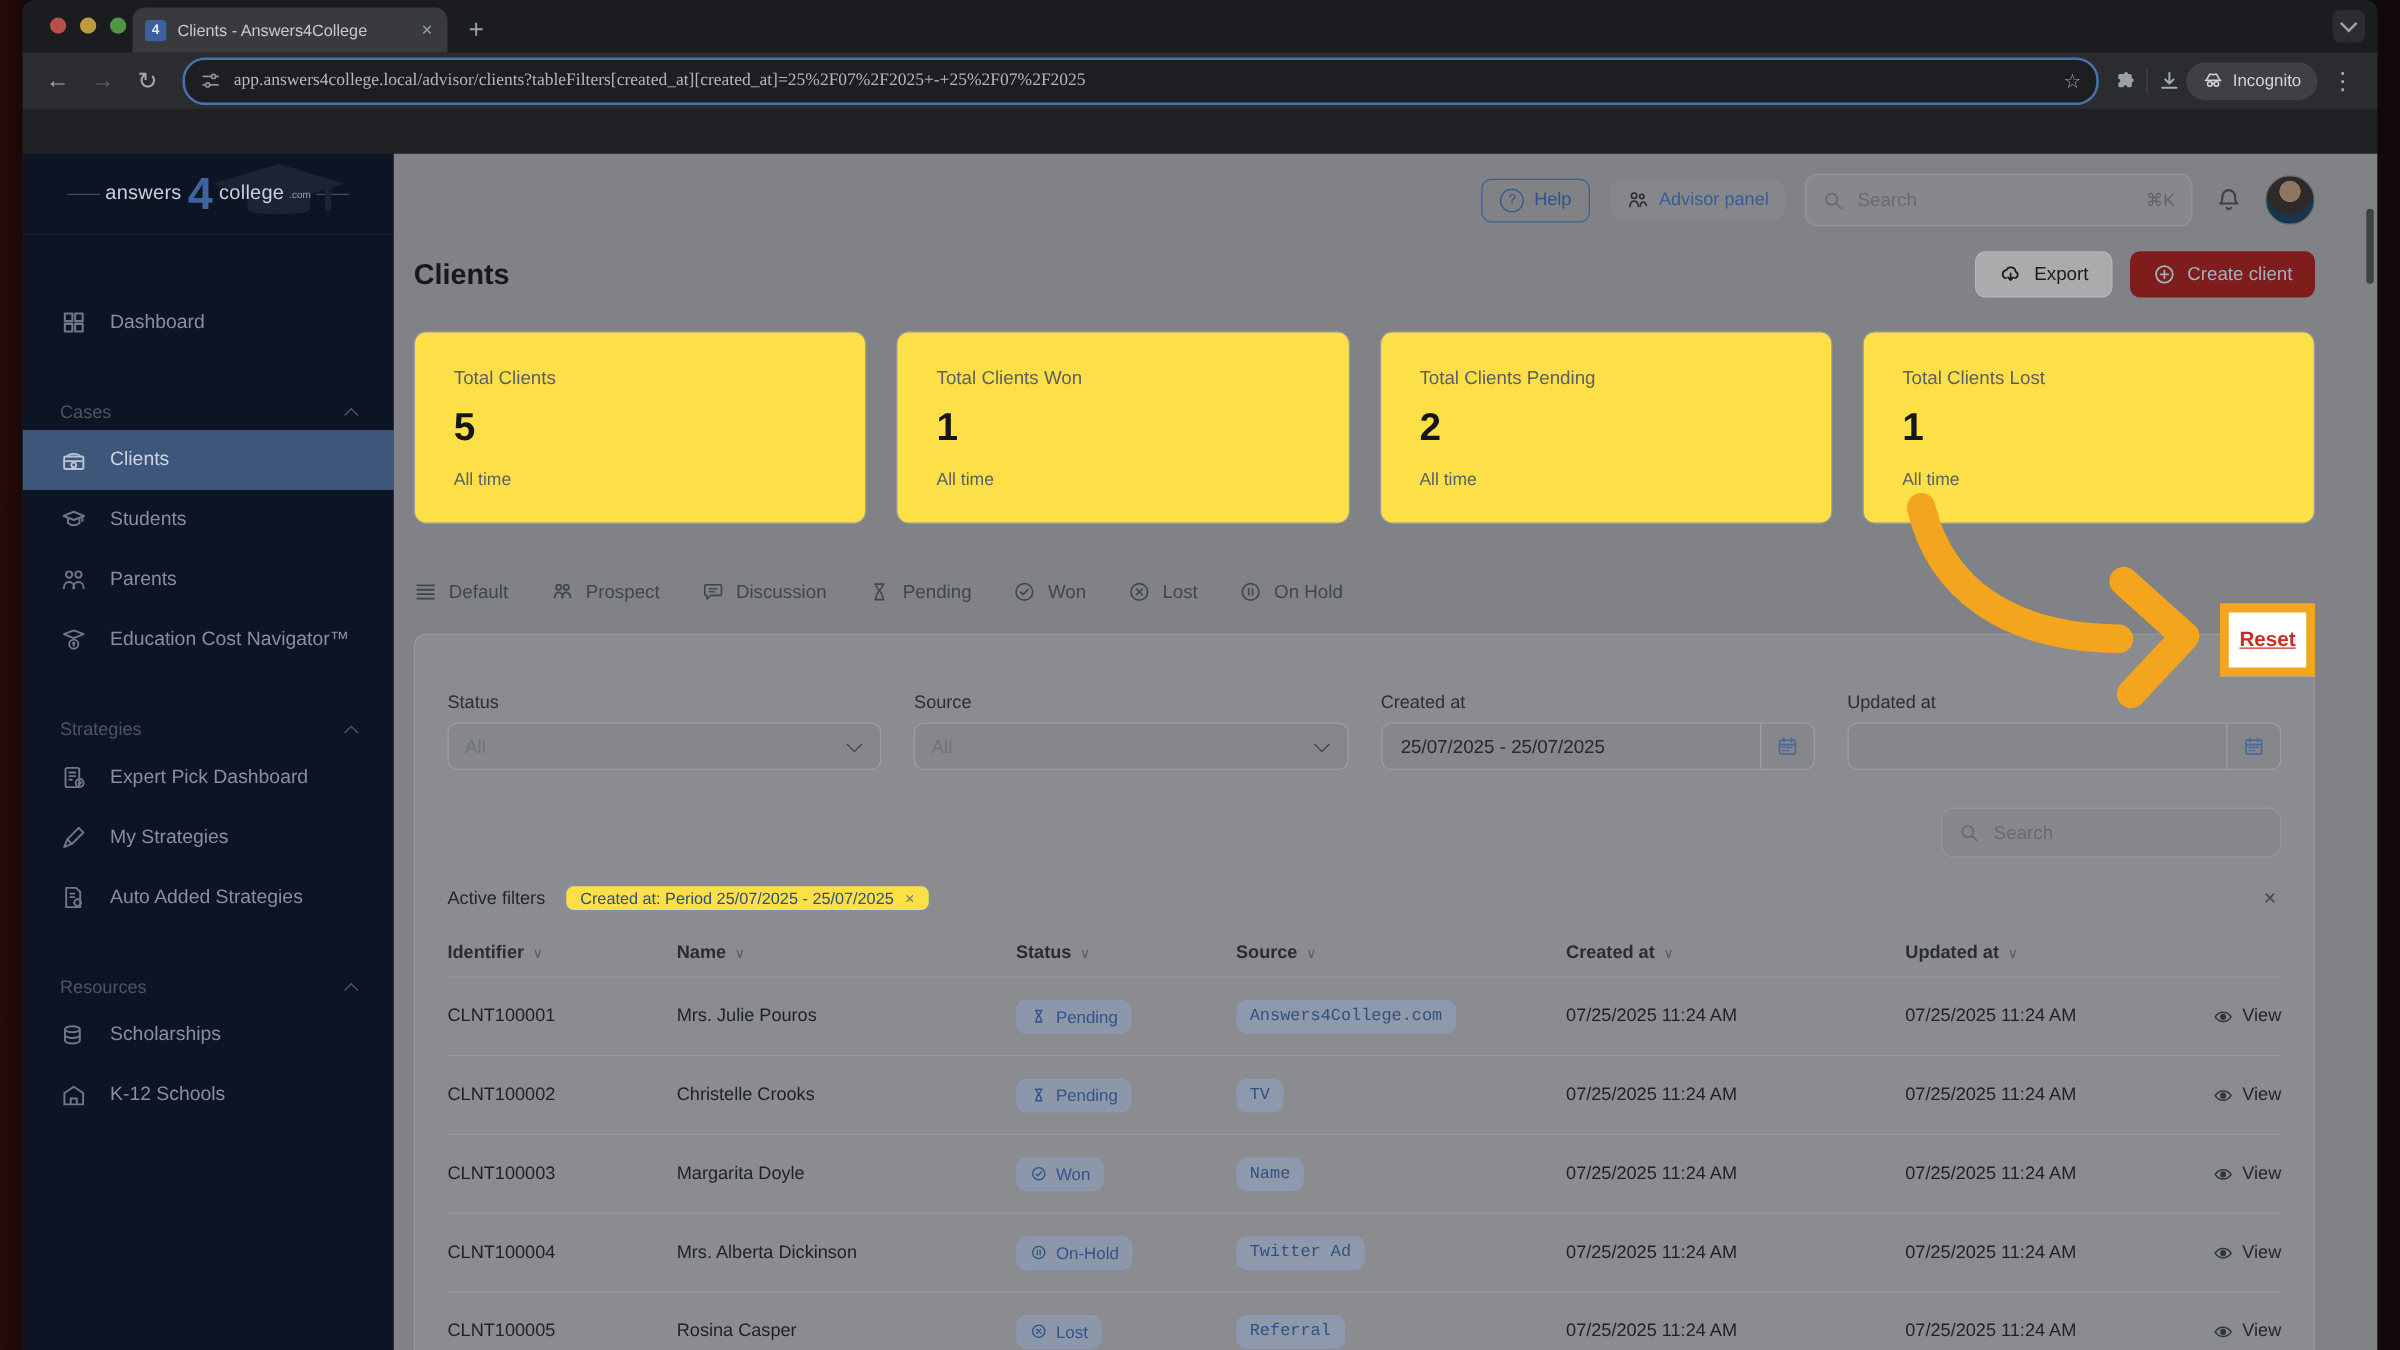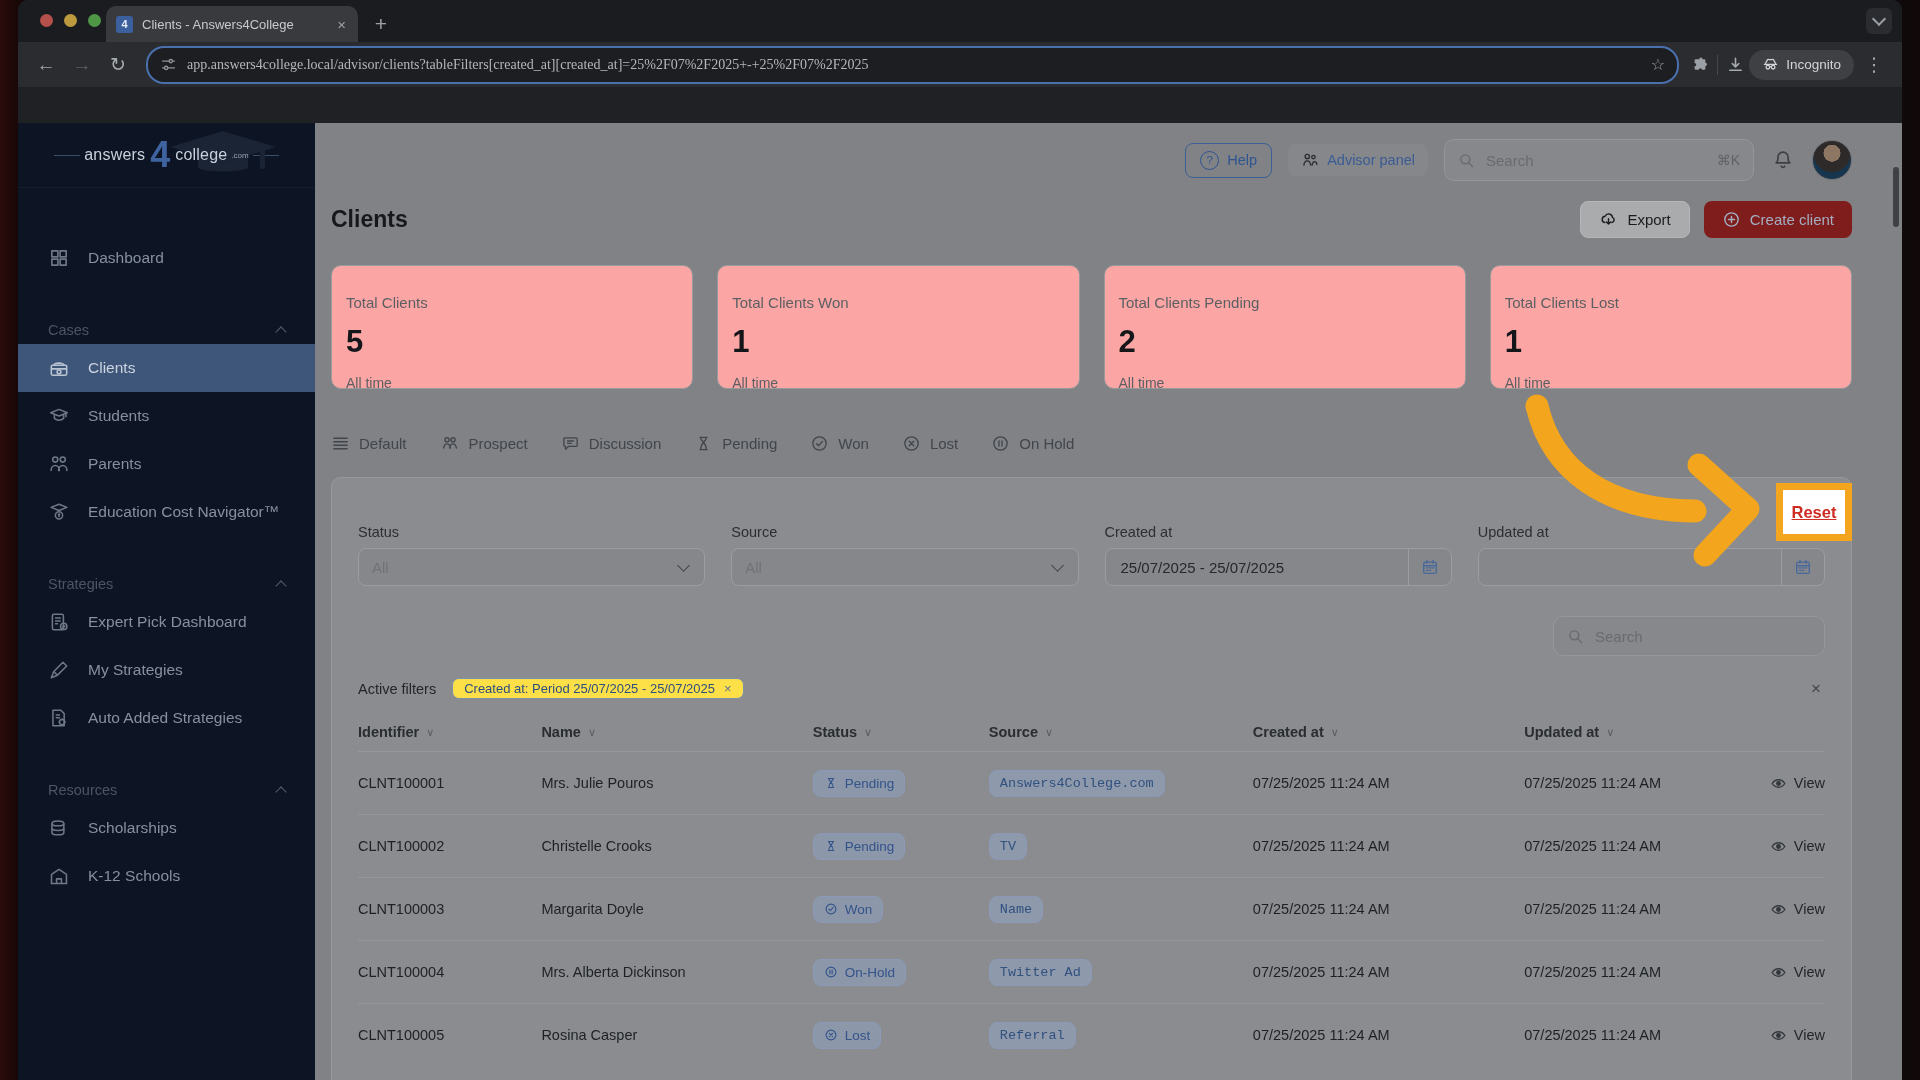--- a/index.html
+++ b/index.html
@@ -68,21 +68,21 @@
   .bell{margin:0 2px;}
   .avatar{width:38px;height:38px;border-radius:50%;background:radial-gradient(circle at 50% 32%,#8d7763 0 26%,#2e2a29 27% 58%,#17364e 59% 100%);flex:none;border:1px solid #6e7073;}
 
   .page-head{display:flex;align-items:center;justify-content:space-between;margin-top:4px;}
   .page-title{font-size:23px;font-weight:bold;color:#16181b;}
   .head-actions{display:flex;gap:14px;}
   .btn-export{display:flex;align-items:center;gap:9px;background:#a9abad;border:1px solid #b4b6b8;border-radius:8px;padding:8px 18px;color:#1a1c1e;font-size:15px;}
   .btn-create{display:flex;align-items:center;gap:9px;background:#7f1d1d;border-radius:8px;padding:8px 18px;color:#a3aec2;font-size:15px;}
 
   .stats{display:grid;grid-template-columns:repeat(4,1fr);gap:24px;margin-top:27px;}
-  .card{height:124px;background:#fca5a5;border:1px solid #989a9c;border-radius:10px;padding:28px 14px;box-sizing:border-box;}
+  .card{height:154px;background:#fde047;border:1px solid #989a9c;border-radius:10px;padding:28px 31px;box-sizing:border-box;}
   .card .lbl{font-size:15px;color:#5d6063;}
   .card .val{font-size:31px;font-weight:bold;color:#141619;margin-top:13px;}
   .card .per{font-size:14px;color:#5d6063;margin-top:15px;}
 
   .tabs{display:flex;gap:33px;margin-top:44px;align-items:center;}
   .tabitem{display:flex;align-items:center;gap:9px;color:#41464c;font-size:15px;}
   .tabitem svg{stroke:#41464c;}
 
   .panel{margin-top:24px;background:#8a8c8f;border:1px solid #97999c;border-radius:10px;padding:24px 26px 0 26px;height:700px;box-sizing:border-box;}
   .filters-heading{font-size:17px;font-weight:bold;color:#1f2226;}

